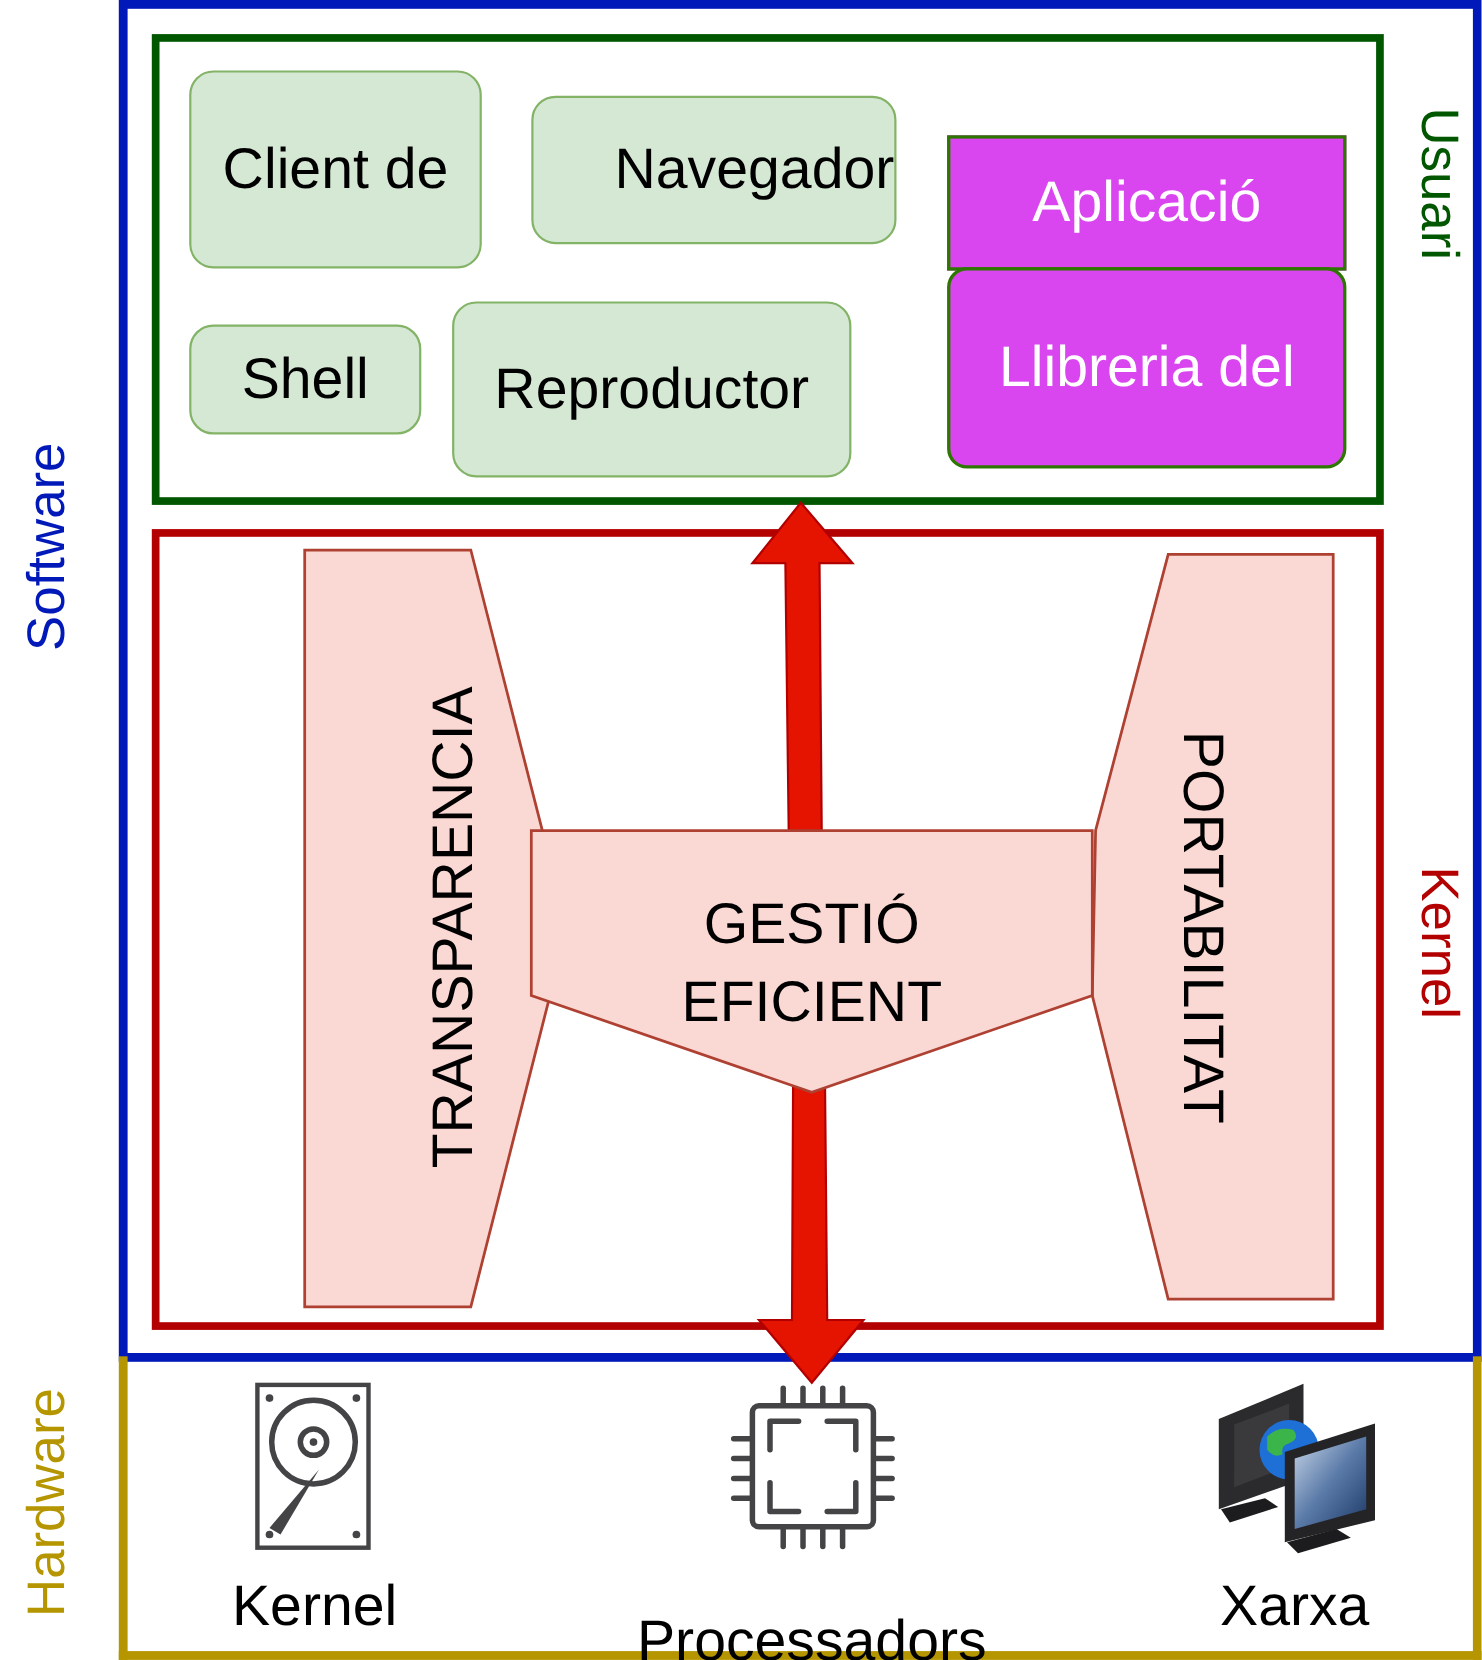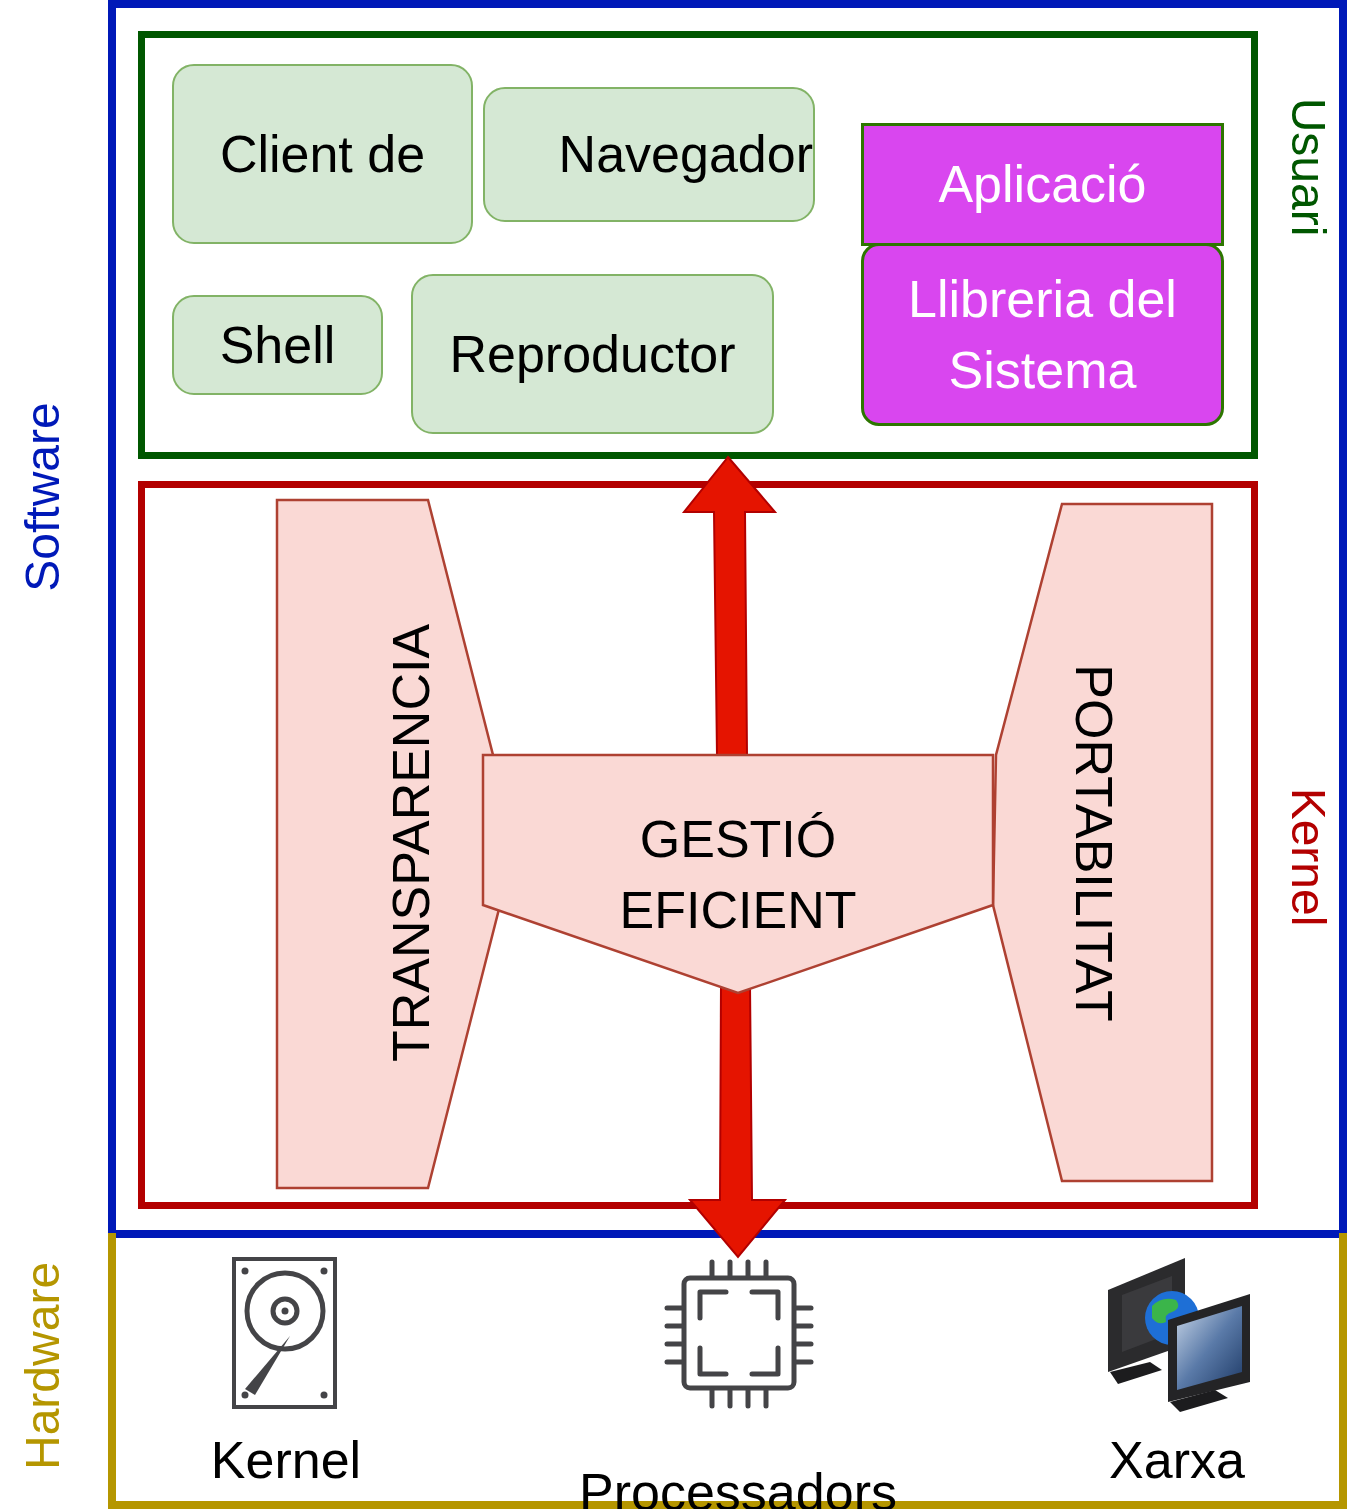--- a/index.html
+++ b/index.html
@@ -41,21 +41,21 @@
 <div class="abs" id="hardware-frame"></div>
 <div class="abs" id="user-frame"></div>
 <div class="abs" id="kernel-frame"></div>
 
 <div class="abs vlabel vl-up" style="left:-56px; top:472px; width:200px; height:50px; text-align:center; color:#0019b8;">Software</div>
 <div class="abs vlabel vl-up" style="left:-56px; top:1345px; width:200px; height:50px; text-align:center; color:#b59600;">Hardware</div>
 
 <div class="abs vlabel vl-down" style="left:1227px; top:142px; width:160px; height:50px; text-align:center; color:#005700;">Usuari</div>
 <div class="abs vlabel vl-down" style="left:1227px; top:832px; width:160px; height:50px; text-align:center; color:#b30000;">Kernel</div>
 
-<div class="abs app-box" style="left:172px; top:64px; width:301px; height:180px;">
+<div class="abs app-box" style="left:172px; top:64px; width:266px; height:180px;">
   <div>
     <div>Client de</div>
   </div>
 </div>
 <div class="abs app-box" style="left:483px; top:87px; width:332px; height:135px;justify-content:flex-end;">
   <div>Navegador</div>
 </div>
 <div class="abs app-box" style="left:172px; top:295px; width:211px; height:100px;">
   <div>Shell</div>
 </div>
@@ -64,21 +64,20 @@
     <div>Reproductor</div>
   </div>
 </div>
 
 <div class="abs stack-box" style="left:861px; top:123px; width:363px; height:123px;">
   <div>Aplicació</div>
 </div>
 <div class="abs stack-box" style="left:861px; top:243px; width:363px; height:183px;border-radius:18px;">
   <div>
     <div>Llibreria del</div>
-    <div>Sistema</div>
   </div>
 </div>
 
 <svg width="1347" height="1509">
 
   <polygon points="277,500 428,500 493,755 500,905 428,1188 277,1188" fill="#fad9d5" stroke="#ae4132" stroke-width="2.5"></polygon>
 
   <polygon points="1062,504 1212,504 1212,1181 1062,1181 993,905 996,755" fill="#fad9d5" stroke="#ae4132" stroke-width="2.5"></polygon>
 
   <polygon points="728,457 775,512 745,512 747,755 717,755 714,512 684,512" fill="#e51400" stroke="#b20000" stroke-width="2"></polygon>

